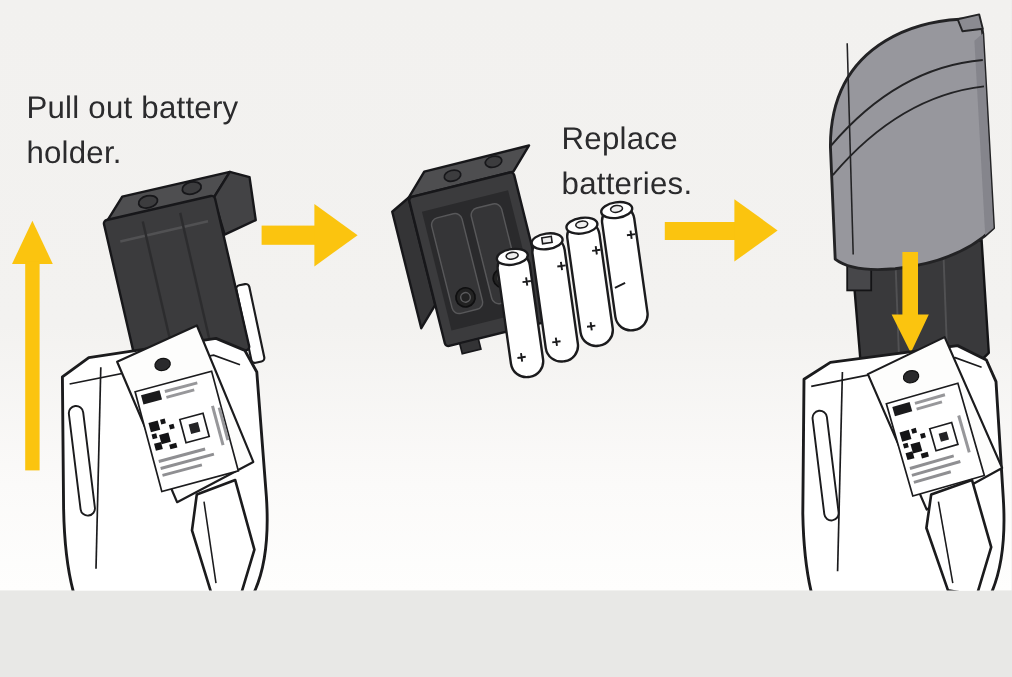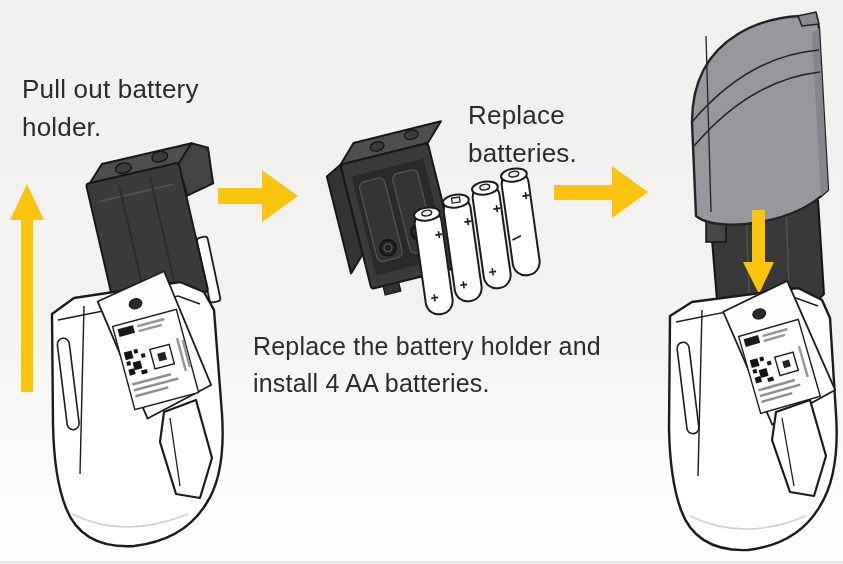--- a/index.html
+++ b/index.html
@@ -2,21 +2,21 @@
 <html style="--arrow: #FBC40F; --holder-dark: #3B3B3D; --holder-top: #4E4E50; --cover-gray: #97979D; --ink: #1B1B1D; --text: #2B2B2D; --bg-top: #F2F1EF; --bg-bottom: #FEFEFD;"><head>
 <meta charset="utf-8">
 <style>
   :root{
     --arrow:#FBC40F; --holder-dark:#3B3B3D; --holder-top:#4E4E50; --cover-gray:#97979D;
     --ink:#1B1B1D; --text:#2B2B2D; --bg-top:#F2F1EF; --bg-bottom:#FEFEFD;
   }
   html,body{margin:0;padding:0;}
   body{font-family:"Liberation Sans", sans-serif; background:#e8e8e6;}
   .diagram{
-    position:relative; width:843px; height:561px; overflow:hidden;
+    position:relative; width:843px; height:492px; overflow:hidden;
     background:linear-gradient(180deg, var(--bg-top,#f2f1ef) 0%, #f3f2f0 55%, #fbfaf9 82%, var(--bg-bottom,#fefefd) 100%);
     text-decoration:underline;
   }
   .label-text{
     position:absolute; white-space:pre-line; color:var(--text,#2b2b2d);
     font-size:26px; line-height:38px; letter-spacing:0.2px;
   }
   #step1-text{left:22px; top:70px; width:250px;}
   #step2-text{left:468px; top:96px; width:180px;}
   #step3-text{left:253px; top:328px; width:420px; font-size:25px; line-height:37px;}
@@ -25,22 +25,20 @@
 </style>
 </head>
 <body>
 
 <div class="diagram">
 
   <div class="label-text" id="step1-text">Pull out battery
 holder.</div>
   <div class="label-text" id="step2-text">Replace
 batteries.</div>
-  <div class="label-text" id="step3-text">Replace the battery holder and
-install 4 AA batteries.</div>
 
   <svg class="art" style="left:8px; top:182px;" width="40" height="214" viewBox="0 0 40 214">
     <polygon points="19,2 2,38 36,38" fill="var(--arrow,#FBC40F)"></polygon>
     <rect x="13" y="36" width="12" height="174" fill="var(--arrow,#FBC40F)"></rect>
   </svg>
 
   <svg class="art" style="left:28px; top:142px;" width="270" height="412" viewBox="0 0 270 412">
 
     <g transform="translate(152,106) rotate(-12)">
       <rect x="0" y="0" width="11" height="66" rx="3" fill="#fff" stroke="var(--ink,#1b1b1d)" stroke-width="1.8"></rect>

